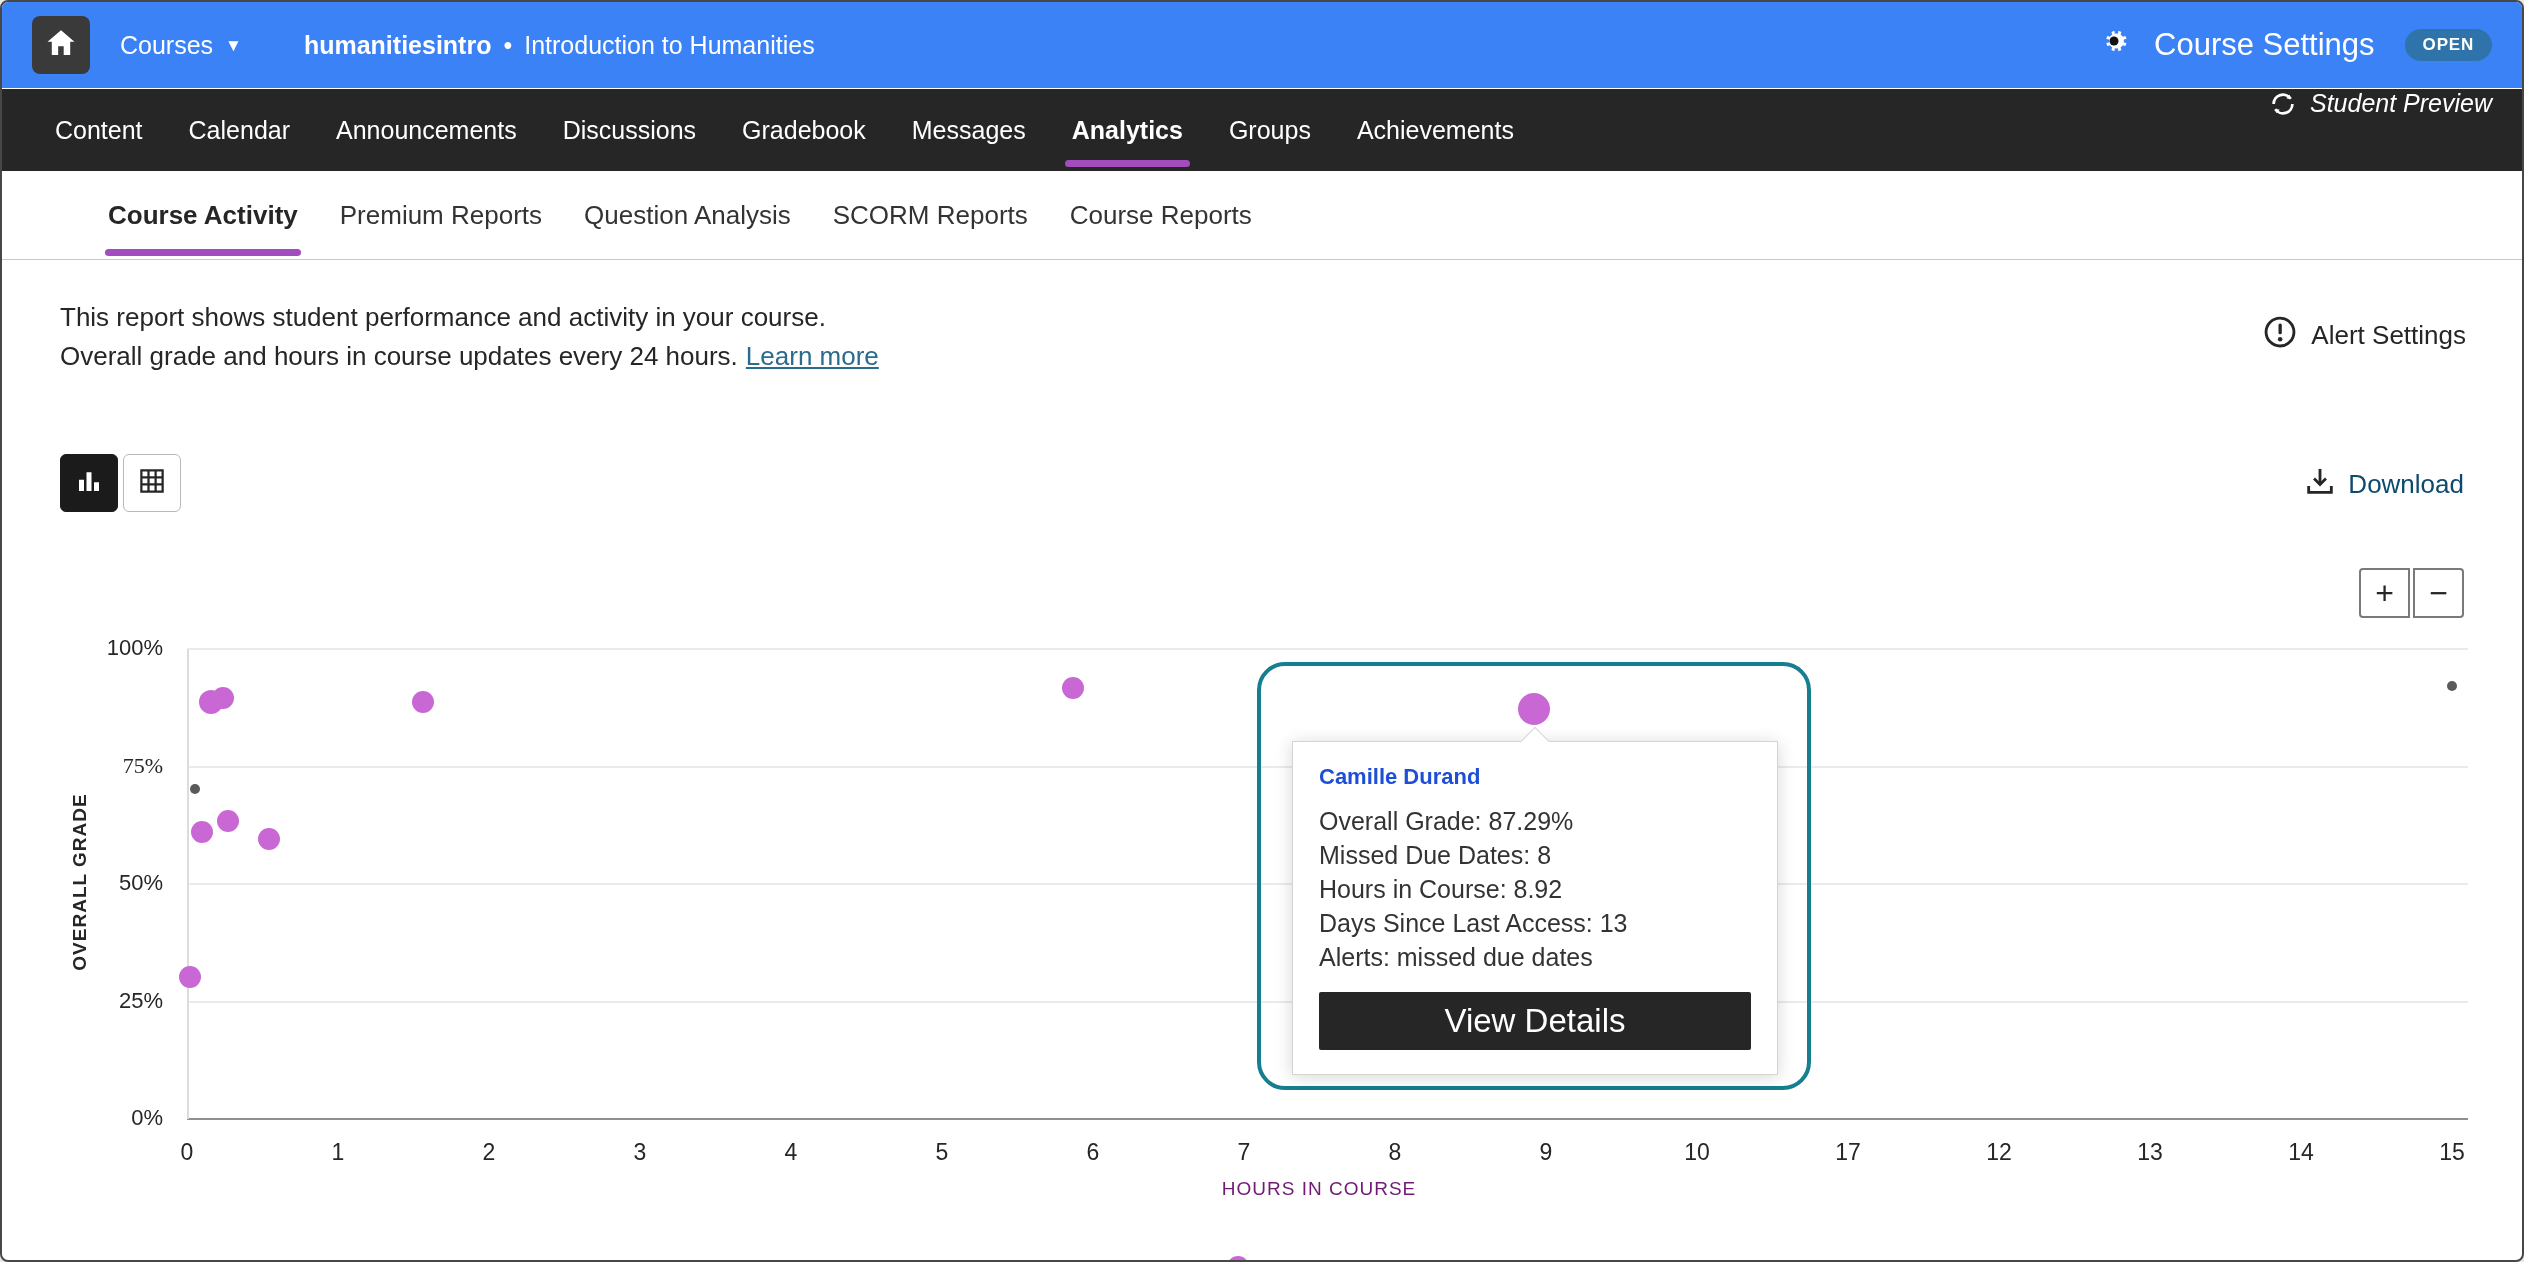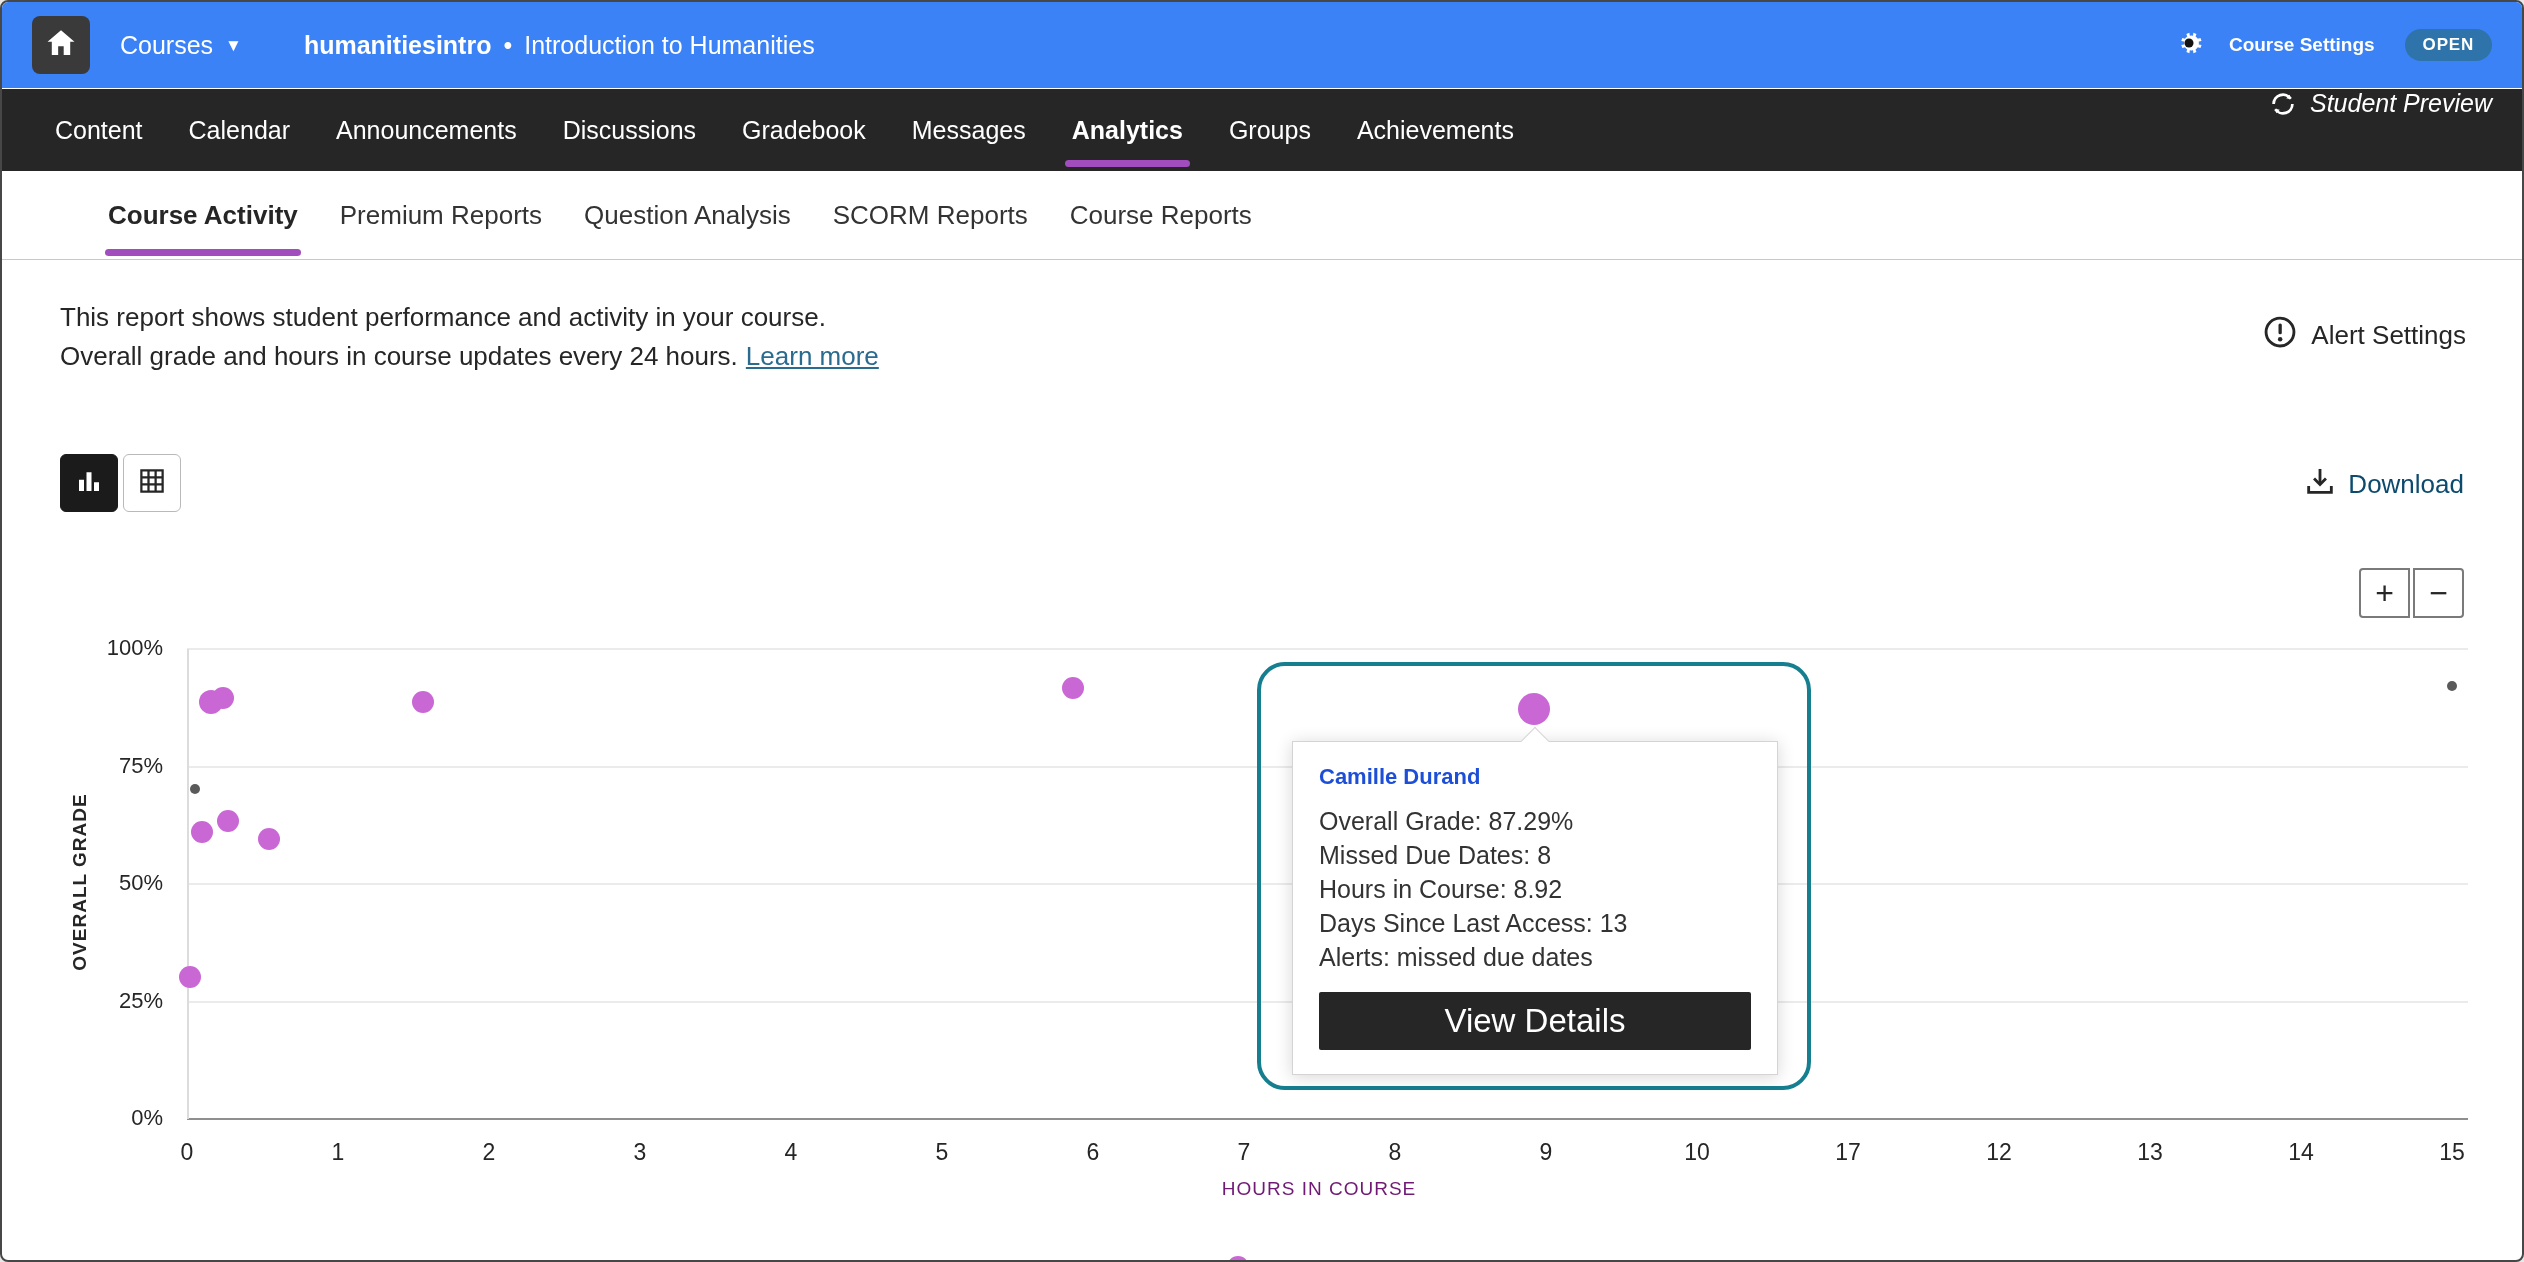--- a/index.html
+++ b/index.html
@@ -11,21 +11,21 @@
   
   .topbar { position:absolute; top:0; left:0; width:100%; height:86px; background:#3b82f6;
             display:flex; align-items:center; padding:0 30px; color:#fff; }
   .home-btn { width:58px; height:58px; background:#3a3a3a; border-radius:8px;
               display:flex; align-items:center; justify-content:center; flex:0 0 auto; }
   .courses { display:flex; align-items:center; gap:12px; margin-left:30px; font-size:25px; cursor:pointer; }
   .caret { font-size:17px; position:relative; top:1px; }
   .course-info { margin-left:62px; font-size:25px; display:flex; gap:12px; align-items:center; }
   .course-id { font-weight:bold; }
   .top-right { margin-left:auto; display:flex; align-items:center; gap:16px; }
-  .settings { display:flex; align-items:center; gap:24px; font-size:19px; cursor:pointer;font-weight:bold; }
+  .settings { display:flex; align-items:center; gap:24px; font-size:31px; cursor:pointer; }
   .open-badge { background:#2e74aa; color:#fff; font-size:17px; font-weight:bold; letter-spacing:.8px;
                 padding:6px 18px; border-radius:999px; margin-left:14px; }
 
   
   .navbar { position:absolute; top:87px; left:0; width:100%; height:82px; background:#262626;
             display:flex; align-items:stretch; padding:0 30px; color:#fff; }
   .nav-tab { display:flex; align-items:center; padding:0 23px; font-size:25px; position:relative; cursor:pointer; }
   .nav-tab.active { font-weight:bold; }
   .nav-tab.active::after { content:""; position:absolute; left:16px; right:16px; bottom:4px;
                            height:7px; border-radius:4px; background:#a14dbd; }
@@ -207,21 +207,21 @@
     <div class="zoom-btn">−</div>
   </div>
 
   <div id="chart">
     <div class="axis-label-y">OVERALL GRADE</div>
     <div class="axis-label-x">HOURS IN COURSE</div>
     <div class="partial-dot"></div>
   <div class="gridline" style="left: 185px; top: 646px; width: 2281px;"></div>
       <div class="ytick" style="top: 633px;">100%</div>
       <div class="gridline" style="left: 185px; top: 763.5px; width: 2281px;"></div>
-      <div class="ytick" style="top: 750.5px;">75%</div>
+      <div class="ytick" style="top: 750.5px; font-family: Liberation Serif, serif;">75%</div>
       <div class="gridline" style="left: 185px; top: 881px; width: 2281px;"></div>
       <div class="ytick" style="top: 868px;">50%</div>
       <div class="gridline" style="left: 185px; top: 998.5px; width: 2281px;"></div>
       <div class="ytick" style="top: 985.5px;">25%</div>
       <div class="axisline" style="left: 185px; top: 1116px; width: 2281px;"></div>
       <div class="ytick" style="top: 1103px;">0%</div>
       <div class="vaxis" style="left: 185px; top: 647px; height: 470px;"></div>
       <div class="xtick" style="left: 185px; top: 1137px;">0</div>
       <div class="xtick" style="left: 336px; top: 1137px;">1</div>
       <div class="xtick" style="left: 487px; top: 1137px;">2</div>

